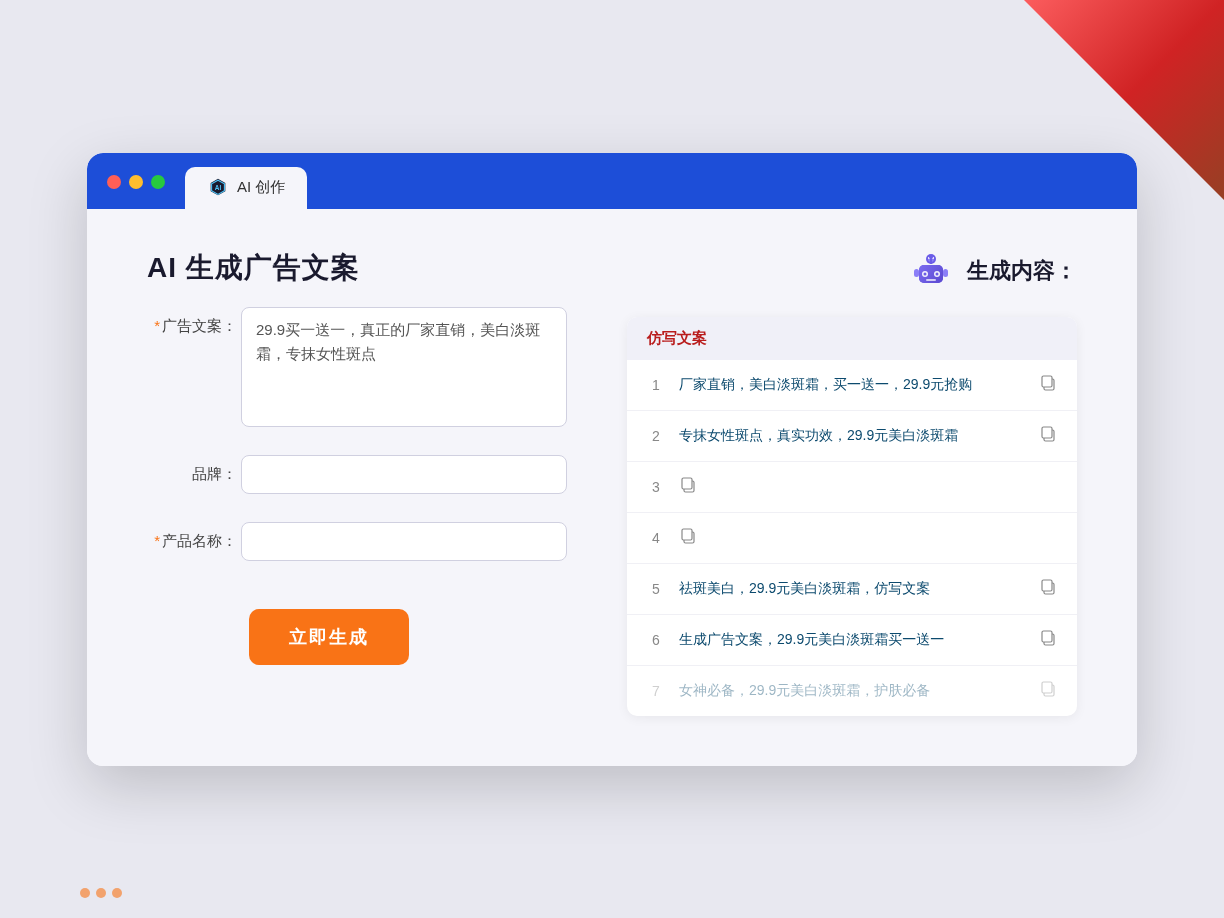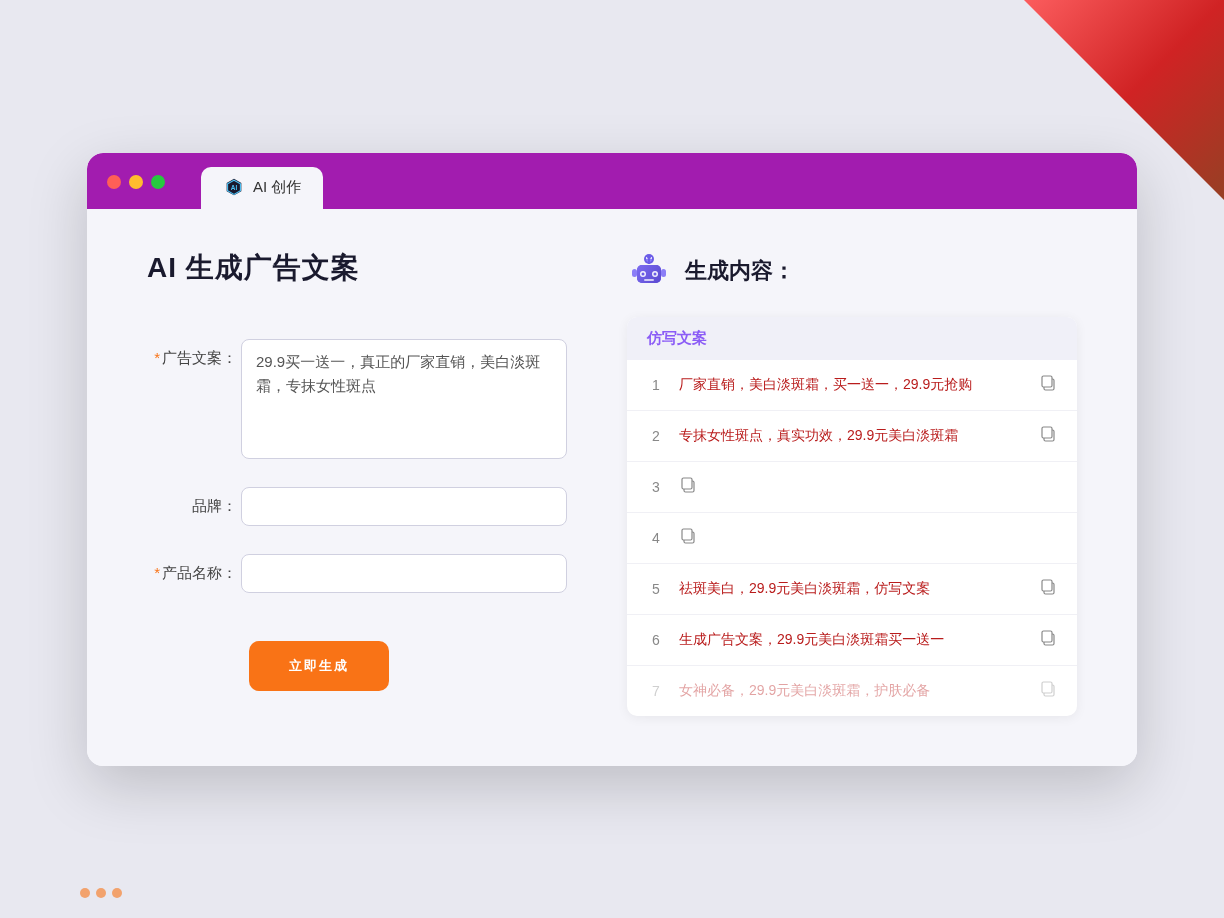--- a/index.html
+++ b/index.html
@@ -47,26 +47,25 @@
       background: #f5f5fa;
       border-radius: 16px;
       box-shadow: 0 20px 60px rgba(0,0,0,0.18);
       overflow: hidden;
       position: relative;
       z-index: 1;
     }
 
     
     .title-bar {
-      background: #a21caf;
+      background: #1d4ed8;
       padding: 14px 20px 0 20px;
       display: flex;
       align-items: center;
       border-radius: 16px 16px 0 0;
-      gap: 16px;
     }
     .traffic-lights {
       display: flex;
       gap: 8px;
       align-items: center;
       margin-right: 20px;
       padding-bottom: 12px;
     }
     .traffic-light {
       width: 14px;
@@ -104,21 +103,21 @@
     }
 
     
     .left-panel {
       flex: 0 0 420px;
     }
     .page-title {
       font-size: 28px;
       font-weight: 700;
       color: #1a1a2e;
-      margin-bottom: 52px;
+      margin-bottom: 20px;
       letter-spacing: 1px;
     }
 
     .form-group {
       margin-bottom: 28px;
       display: flex;
       align-items: flex-start;
       gap: 4px;
       justify-content: flex-end;
     }
@@ -161,36 +160,37 @@
     }
 
     .generate-btn {
       margin-top: 20px;
       margin-left: 102px;
       background: #f97316;
       color: #fff;
       border: none;
       border-radius: 10px;
       padding: 16px 40px;
-      font-size: 13px;
+      font-size: 18px;
       font-weight: 600;
       cursor: pointer;
       letter-spacing: 2px;
       font-family: inherit;
     }
 
     
     .right-panel {
       flex: 1;
     }
     .result-header {
       display: flex;
       align-items: center;
       gap: 14px;
       margin-bottom: 24px;
+      justify-content: flex-end;
     }
     .robot-icon {
       width: 44px;
       height: 44px;
     }
     .result-title {
       font-size: 22px;
       font-weight: 600;
       color: #1a1a2e;
     }
@@ -199,21 +199,21 @@
       background: #fff;
       border-radius: 10px;
       overflow: hidden;
       box-shadow: 0 2px 12px rgba(0,0,0,0.06);
     }
     .result-table-header {
       background: #f0f0f8;
       padding: 12px 20px;
       font-size: 15px;
       font-weight: 600;
-      color: #8b5cf6;
+      color: #b91c1c;
     }
     .result-row {
       display: flex;
       align-items: center;
       padding: 14px 20px;
       border-bottom: 1px solid #f0f0f5;
       gap: 14px;
     }
     .result-row:last-child {
       border-bottom: none;
@@ -224,21 +224,21 @@
     .row-number {
       font-size: 14px;
       color: #888;
       min-width: 18px;
       text-align: center;
       flex-shrink: 0;
     }
     .row-text {
       flex: 1;
       font-size: 14px;
-      color: #b91c1c;
+      color: #0c4a6e;
       line-height: 1.5;
     }
   </style>
 </head>
 <body>
 
 <div class="bg-deco-top-right"></div>
 
 <div class="browser-window">
 

